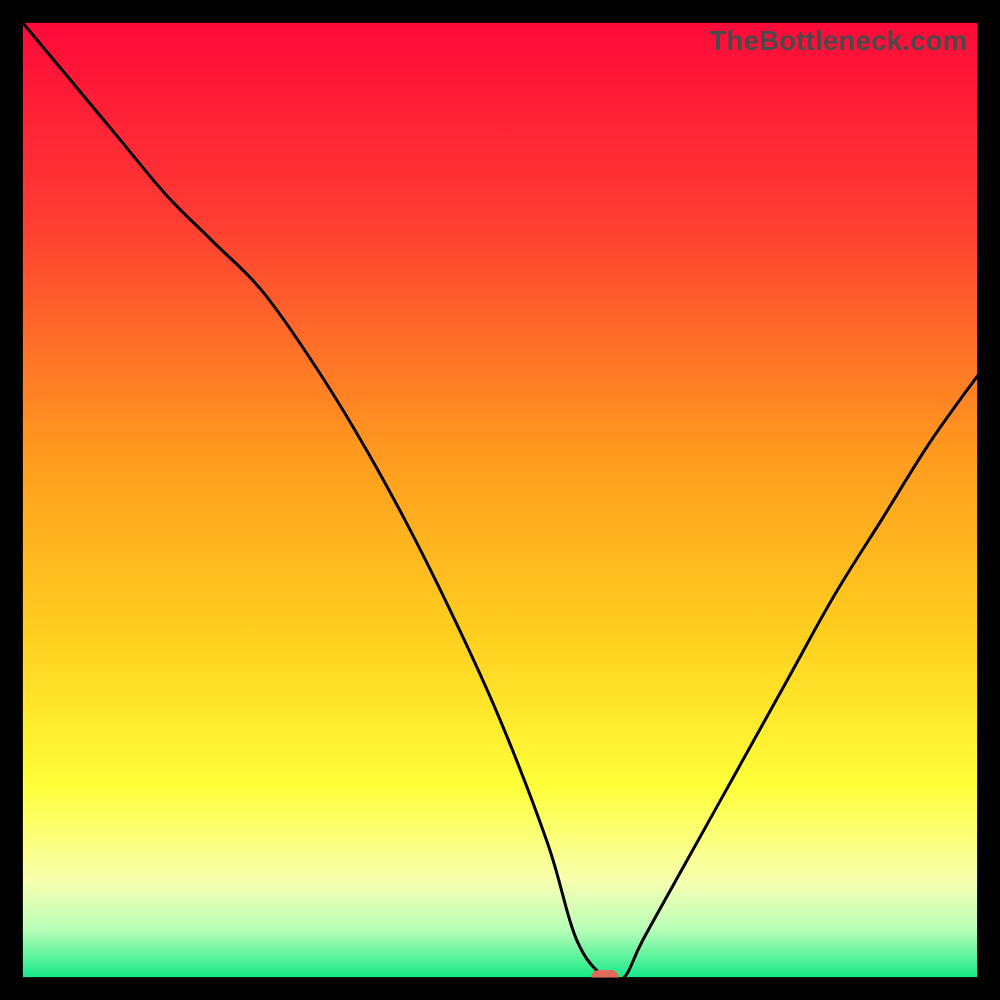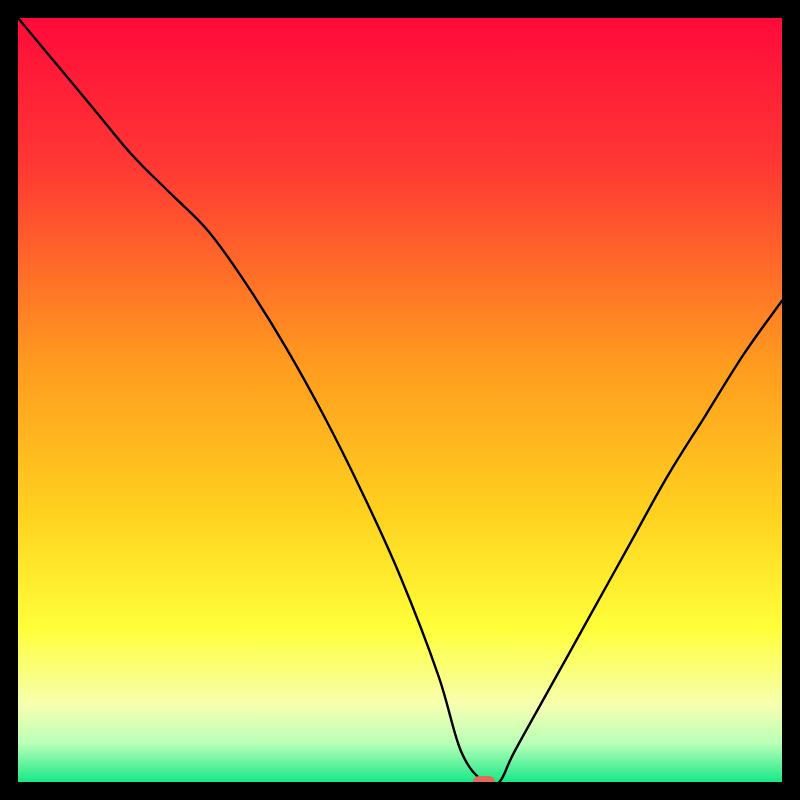--- a/index.html
+++ b/index.html
@@ -70,20 +70,21 @@
             <stop offset="65%" stop-color="#ffd21f"></stop>
             <stop offset="80%" stop-color="#ffff3a"></stop>
             <stop offset="90%" stop-color="#f6ffb0"></stop>
             <stop offset="95%" stop-color="#b8ffb8"></stop>
             <stop offset="100%" stop-color="#17e887"></stop>
           </linearGradient>
       </defs>
       <rect x="0" y="0" width="764" height="764" fill="url(#bg)"></rect>
     </svg>
 
+    <div class="watermark">TheBottleneck.com</div>
 
     <svg id="curve-svg" viewBox="0 0 764 764" preserveAspectRatio="none" width="764" height="764">
       <path id="curve-path" d="M 0 0 C 6.876 8.251200000000006, 24.448 29.33760000000004, 38.2 45.84000000000003 C 51.952000000000005 62.342400000000026, 62.64800000000001 75.17759999999996, 76.4 91.67999999999995 C 90.152 108.18239999999994, 100.848 122.39279999999997, 114.6 137.51999999999998 C 128.352 152.6472, 139.048 161.96800000000002, 152.8 175.72000000000003 C 166.55200000000002 189.47200000000004, 177.248 197.41760000000008, 191 213.92000000000007 C 204.752 230.42240000000007, 215.44799999999998 246.772, 229.2 267.4 C 242.952 288.02799999999996, 253.64799999999997 305.14160000000004, 267.4 328.52000000000004 C 281.152 351.89840000000004, 291.848 371.1512, 305.6 397.28000000000003 C 319.35200000000003 423.40880000000004, 330.048 444.8008, 343.8 473.68 C 357.552 502.55920000000003, 368.248 524.7152000000001, 382 557.72 C 395.752 590.7248, 409.19840000000005 625.4104, 420.20000000000005 657.04 C 431.20160000000004 688.6696, 434.86879999999996 714.1872000000001, 443.11999999999995 733.44 C 451.37119999999993 752.6928, 459.16399999999993 758.4992, 466.03999999999996 764 C 472.916 769.5008, 475.81919999999997 769.5008, 481.32 764 C 486.8208 758.4992, 486.97360000000003 751.3176000000001, 496.6 733.44 C 506.2264 715.5624, 521.048 689.4336, 534.8 664.68 C 548.5519999999999 639.9264, 559.2479999999999 620.6736, 573 595.92 C 586.7520000000001 571.1664, 597.4480000000001 551.9136, 611.2 527.16 C 624.952 502.40639999999996, 635.648 481.7784, 649.4 458.4 C 663.1519999999999 435.0216, 673.8480000000001 419.2832, 687.6 397.28000000000003 C 701.352 375.27680000000004, 712.048 356.78799999999995, 725.8 336.15999999999997 C 739.5519999999999 315.532, 757.124 292.3064, 764 282.68" fill="none" stroke-width="2.4" stroke-linecap="round" stroke-linejoin="round" stroke="#000000"></path>
     </svg>
 
     <div id="marker" class="marker" style="background: rgb(226, 106, 90); left: 466.04px; top: 764px;"></div>
 
   </div>
 </div>
 

